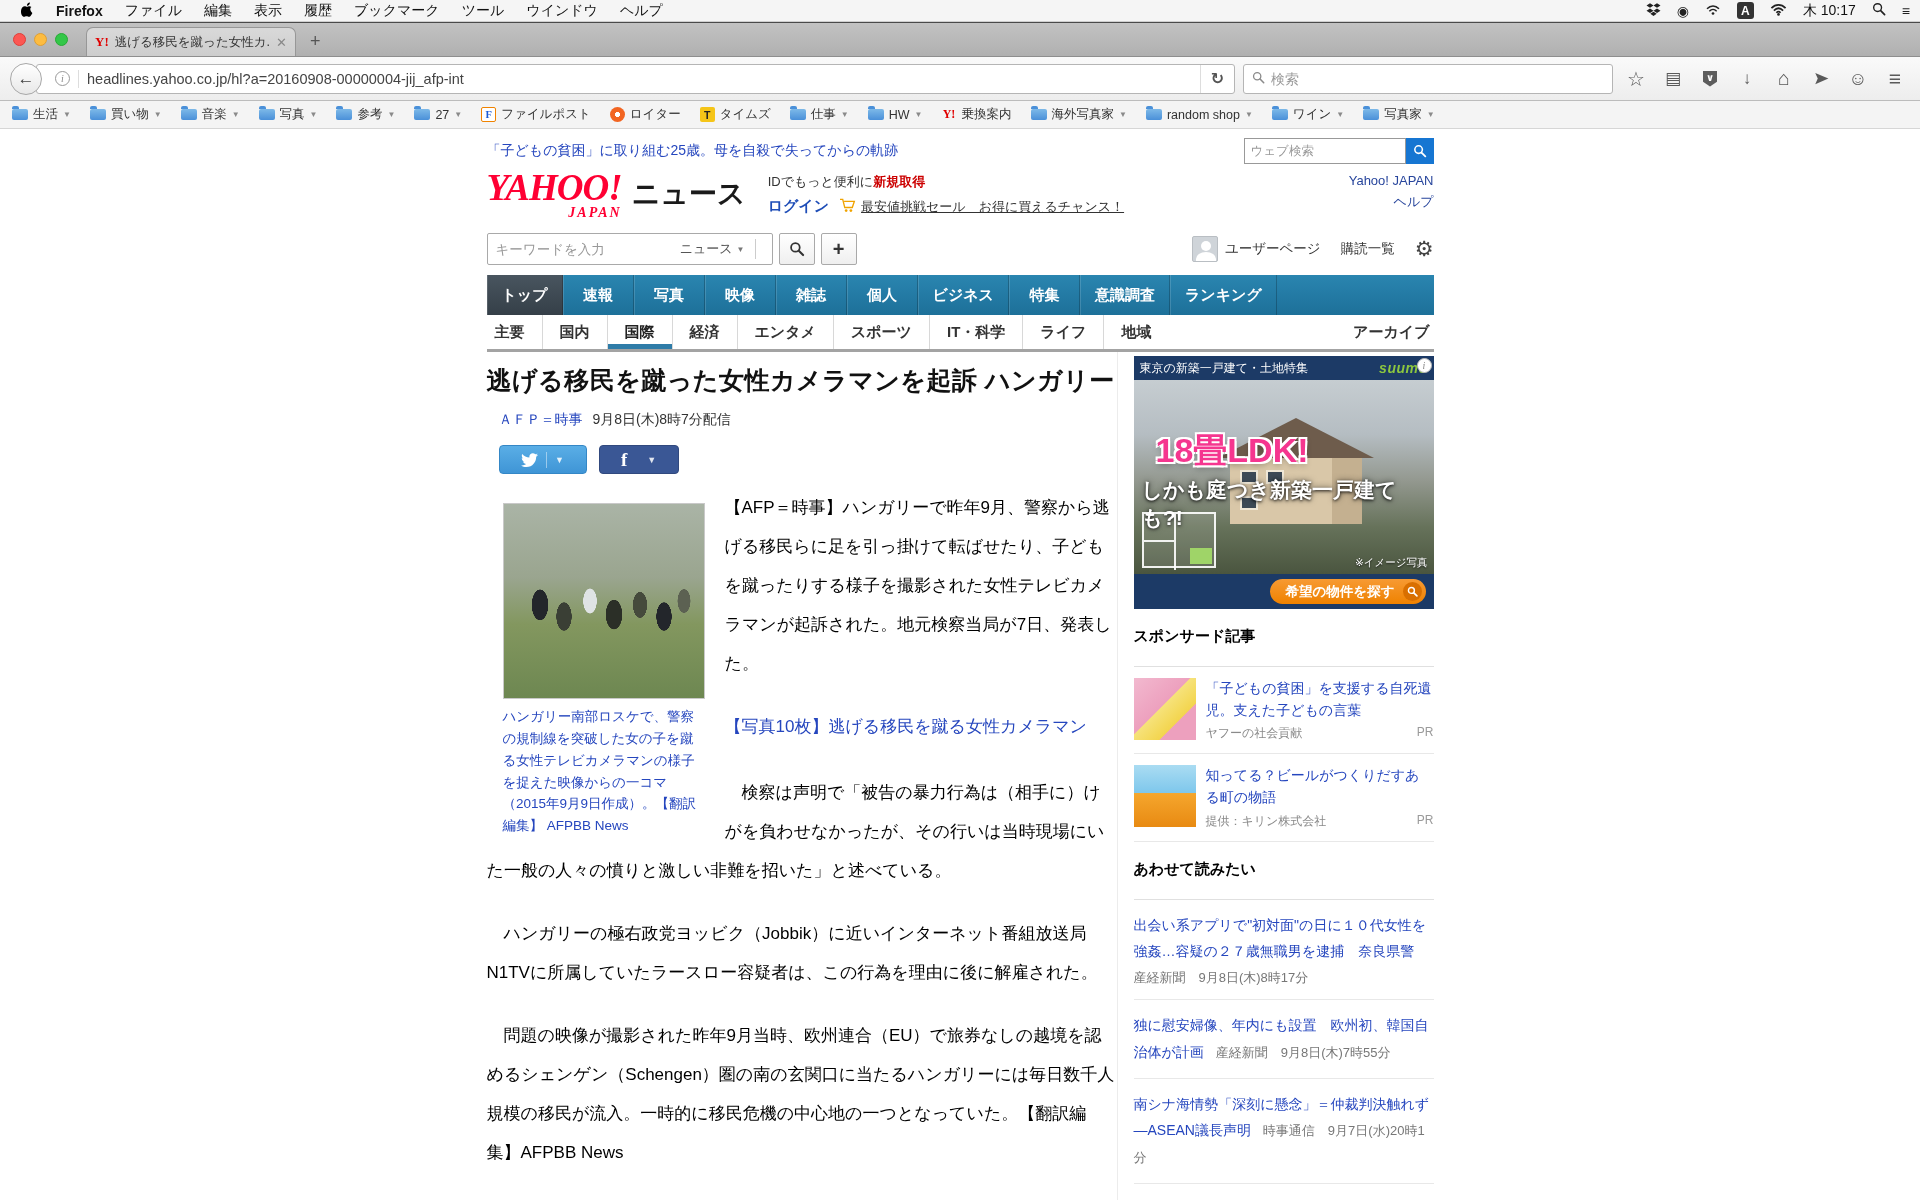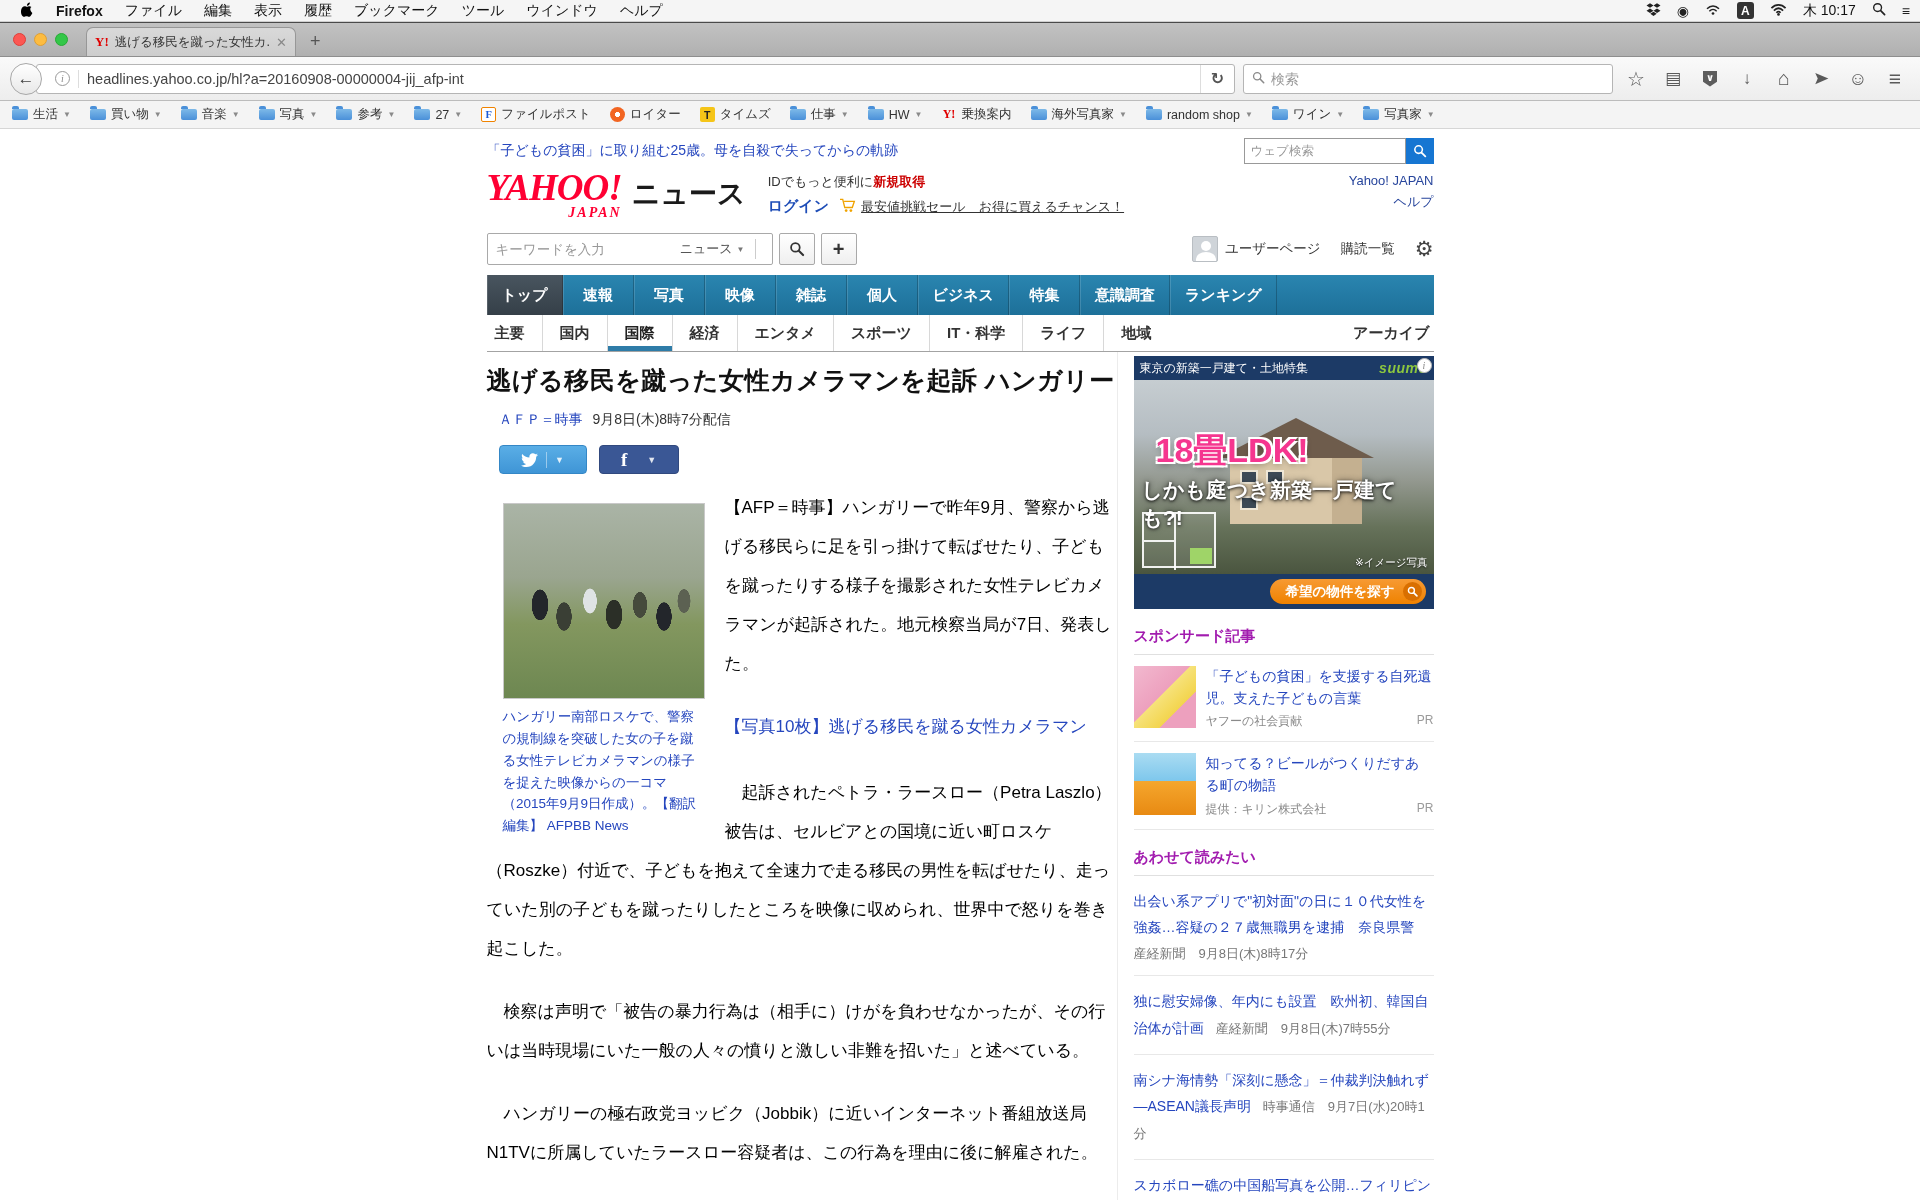--- a/index.html
+++ b/index.html
@@ -123,21 +123,21 @@
   .userpage { display:flex; align-items:center; gap:7px; }
   .gear { font-size:21px; color:#444; }
 
   
   .mainnav { height:40px; display:flex; background:linear-gradient(#2a85b0,#1d7099); margin-top:6px; }
   .ntab { min-width:71px; padding:0 14px; display:flex; align-items:center; justify-content:center;
           color:#fff; font-size:15px; font-weight:bold; border-right:1px solid rgba(0,0,0,0.22);
           border-left:1px solid rgba(255,255,255,0.14); }
   .ntab.active { background:linear-gradient(#49555f,#353f48); }
 
-  .subnav { height:37px; display:flex; align-items:center; border-bottom:1px solid #a3a3a3;text-align:center; }
+  .subnav { height:37px; display:flex; align-items:center; border-bottom:3px solid #a3a3a3;text-align:center; }
   .sn { font-size:15px; font-weight:bold; color:#333; padding:0 17px; height:100%;
         display:flex; align-items:center; border-right:1px solid #d8d8d8; }
   .sn:first-child { padding-left:8px; }
   .sn:last-of-type { border-right:none; }
   .sn.active { color:#222; box-shadow:inset 0 -5px 0 #2e7ca8; }
   .archive { margin-left:auto; font-size:15px; font-weight:bold; color:#333; padding-right:4px; }
 
   
   .content { display:flex; align-items:flex-start; }
   .article { width:630px; padding-top:12px; }
@@ -200,21 +200,21 @@
              padding:0 8px; }
   .cta { height:25px; background:linear-gradient(#f79a33,#ef8200); border-radius:13px; color:#fff;
          font-size:13.5px; font-weight:bold; display:flex; align-items:center; padding:0 4px 0 16px; gap:8px; }
   .cta-circ { width:19px; height:19px; border-radius:50%; background:#d96f00; display:flex;
               align-items:center; justify-content:center; }
   .ad-info { position:absolute; right:2px; top:2px; width:15px; height:15px; border-radius:50%;
              background:#fff; border:1px solid #bbb; color:#888; font-size:10px; font-style:italic;
              font-family:"Liberation Serif",serif; display:flex; align-items:center; justify-content:center; }
 
   .sb-section { width:300px; margin-top:18px; }
-  .sb-head { font-size:15px; font-weight:bold; color:#a21caf; padding-bottom:8px; border-bottom:1px solid #e0e0e0; }
+  .sb-head { font-size:15px; font-weight:bold; color:#000000; padding-bottom:20px; border-bottom:1px solid #e0e0e0; }
   .sp-item { display:flex; gap:10px; padding:11px 0; border-bottom:1px solid #e8e8e8; }
   .sp-thumb { width:62px; height:62px; flex:none; }
   .sp-thumb.t1 { background:linear-gradient(135deg,#f2b9cf 0%,#eda0be 45%,#f6e27a 46%,#f3d54e 70%,#eda0be 71%); }
   .sp-thumb.t2 { background:linear-gradient(180deg,#aadcf2 0%,#7ec7ec 45%,#f5a62d 46%,#e88a12 100%); }
   .sp-body { flex:1; }
   .sp-title { font-size:14px; line-height:1.55; color:#2546be; }
   .sp-meta { display:flex; font-size:12px; color:#8a8a8a; margin-top:4px; }
   .sp-meta .pr { margin-left:auto; color:#9a9a9a; }
   .r-item { padding:12px 0; border-bottom:1px solid #e8e8e8; font-size:14px; line-height:1.9; }
   .r-item a { color:#2546be; }
@@ -510,21 +510,20 @@
             </span>
           </div>
 
           <div class="bodywrap">
             <div class="figure">
               <div class="photo"></div>
               <div class="caption">ハンガリー南部ロスケで、警察の規制線を突破した女の子を蹴る女性テレビカメラマンの様子を捉えた映像からの一コマ（2015年9月9日作成）。【翻訳編集】 AFPBB News</div>
             </div>
             <p class="para">【AFP＝時事】ハンガリーで昨年9月、警察から逃げる移民らに足を引っ掛けて転ばせたり、子どもを蹴ったりする様子を撮影された女性テレビカメラマンが起訴された。地元検察当局が7日、発表した。</p>
             <p class="photolink"><a>【写真10枚】逃げる移民を蹴る女性カメラマン</a></p>
-            <p class="para">　起訴されたペトラ・ラースロー（Petra Laszlo）被告は、セルビアとの国境に近い町ロスケ（Roszke）付近で、子どもを抱えて全速力で走る移民の男性を転ばせたり、走っていた別の子どもを蹴ったりしたところを映像に収められ、世界中で怒りを巻き起こした。</p>
             <p class="para">　検察は声明で「被告の暴力行為は（相手に）けがを負わせなかったが、その行いは当時現場にいた一般の人々の憤りと激しい非難を招いた」と述べている。</p>
             <p class="para">　ハンガリーの極右政党ヨッビク（Jobbik）に近いインターネット番組放送局N1TVに所属していたラースロー容疑者は、この行為を理由に後に解雇された。</p>
             <p class="para">　問題の映像が撮影された昨年9月当時、欧州連合（EU）で旅券なしの越境を認めるシェンゲン（Schengen）圏の南の玄関口に当たるハンガリーには毎日数千人規模の移民が流入。一時的に移民危機の中心地の一つとなっていた。【翻訳編集】AFPBB News</p>
 
           </div>
         </div>
 
         <div class="sidebar">
           <div class="ad">
             <div class="ad-head">

